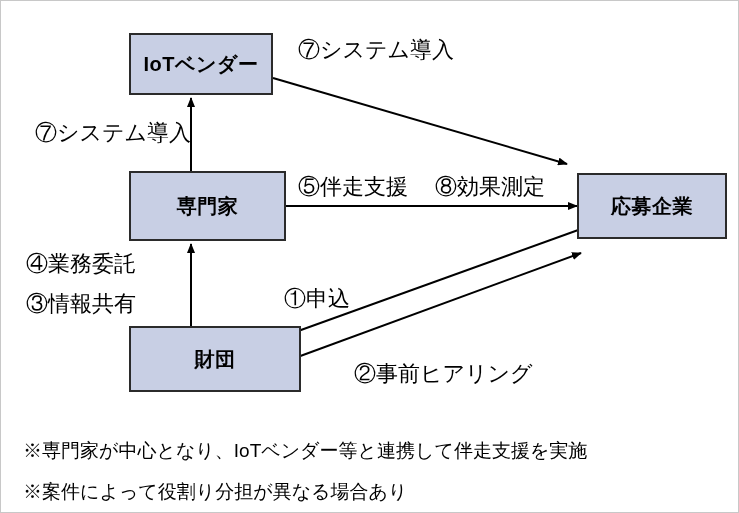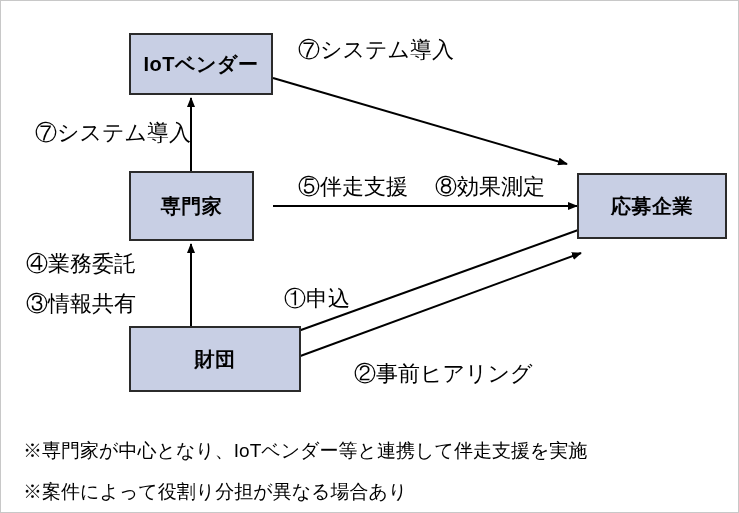--- a/index.html
+++ b/index.html
@@ -77,21 +77,21 @@
 
     <line x1="283" y1="361" x2="580" y2="252" stroke="#000000" stroke-width="2" marker-end="url(#ah)"></line>
 
     <line x1="580" y1="228" x2="275" y2="338" stroke="#000000" stroke-width="2" marker-end="url(#ah)"></line>
   </svg>
 
   <div class="node" style="left:128px; top:32px; width:144px; height:62px;">
     <span>IoTベンダー</span>
   </div>
 
-  <div class="node" style="left:128px; top:170px; width:125px; height:70px;">
+  <div class="node" style="left:128px; top:170px; width:157px; height:70px;">
     <span>専門家</span>
   </div>
 
   <div class="node" style="left:128px; top:325px; width:172px; height:66px;">
     <span>財団</span>
   </div>
 
   <div class="node" style="left:576px; top:172px; width:150px; height:66px;">
     <span>応募企業</span>
   </div>

